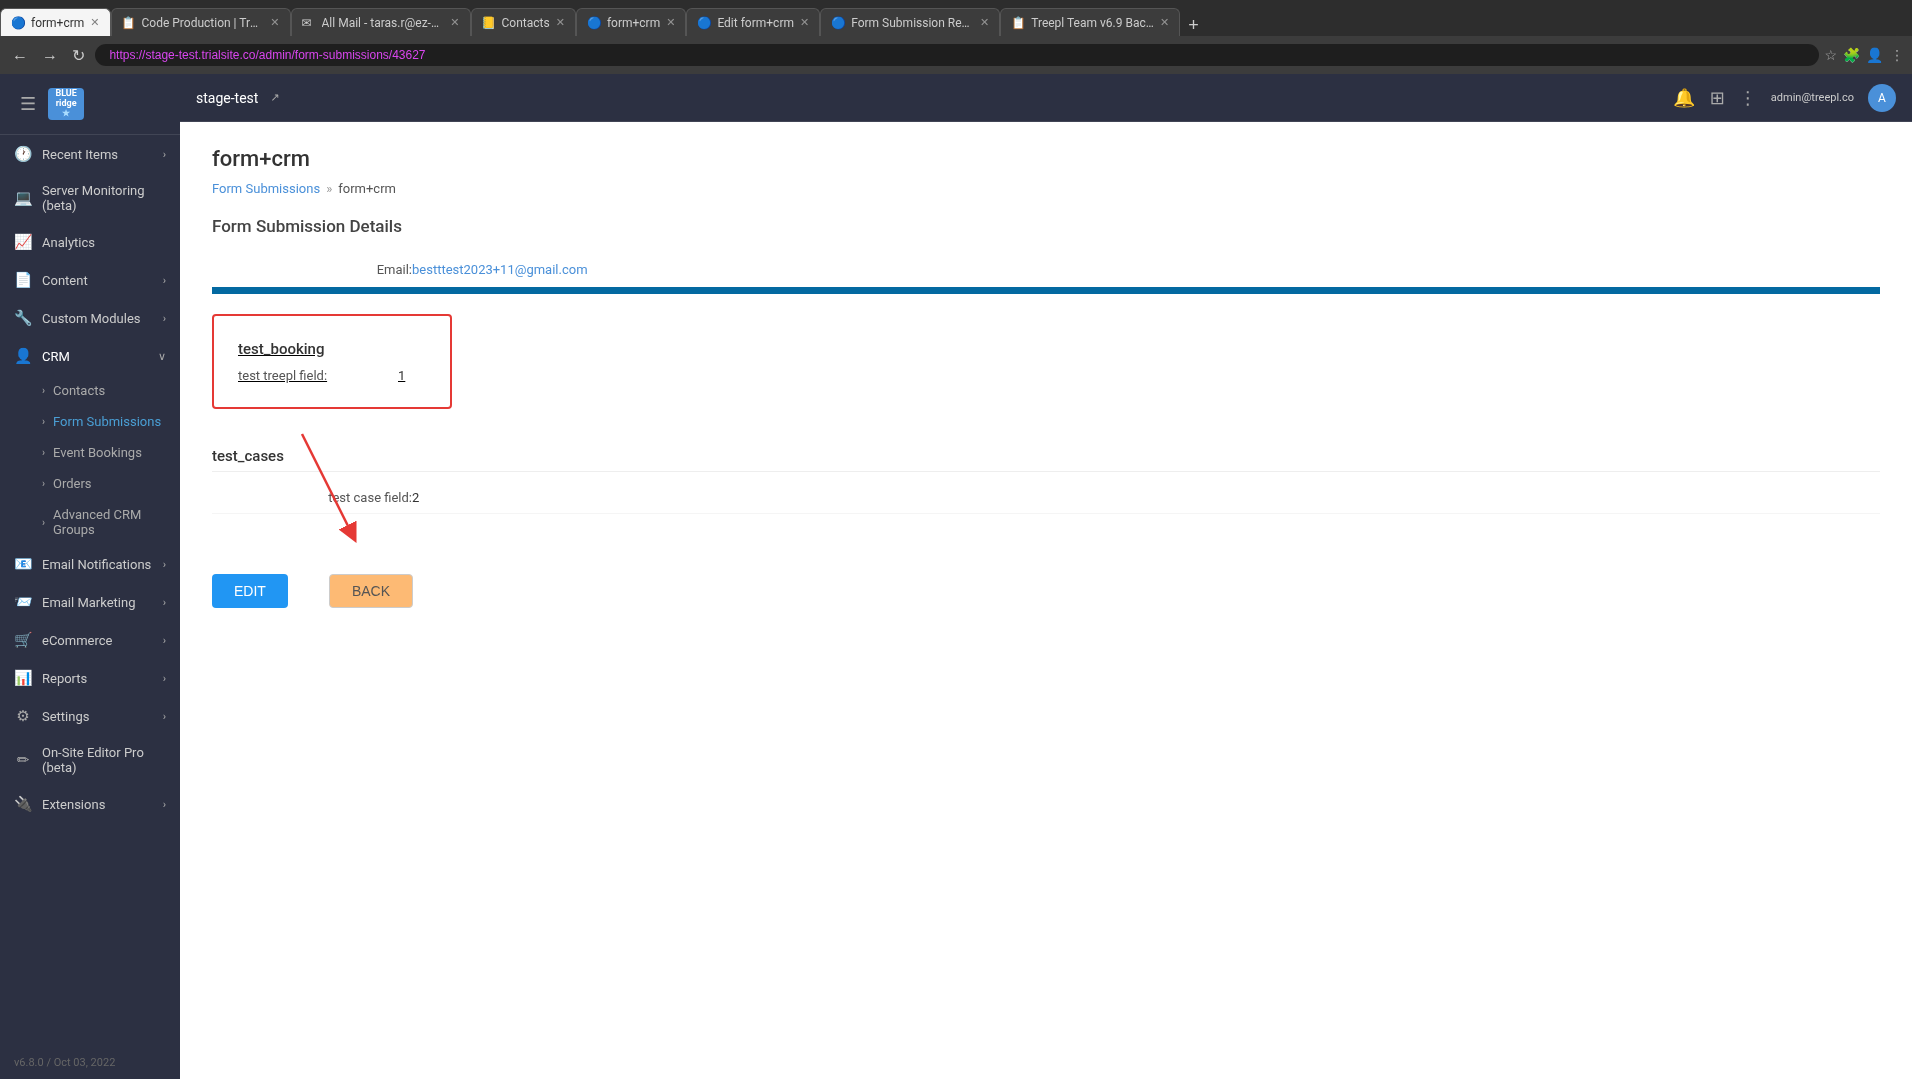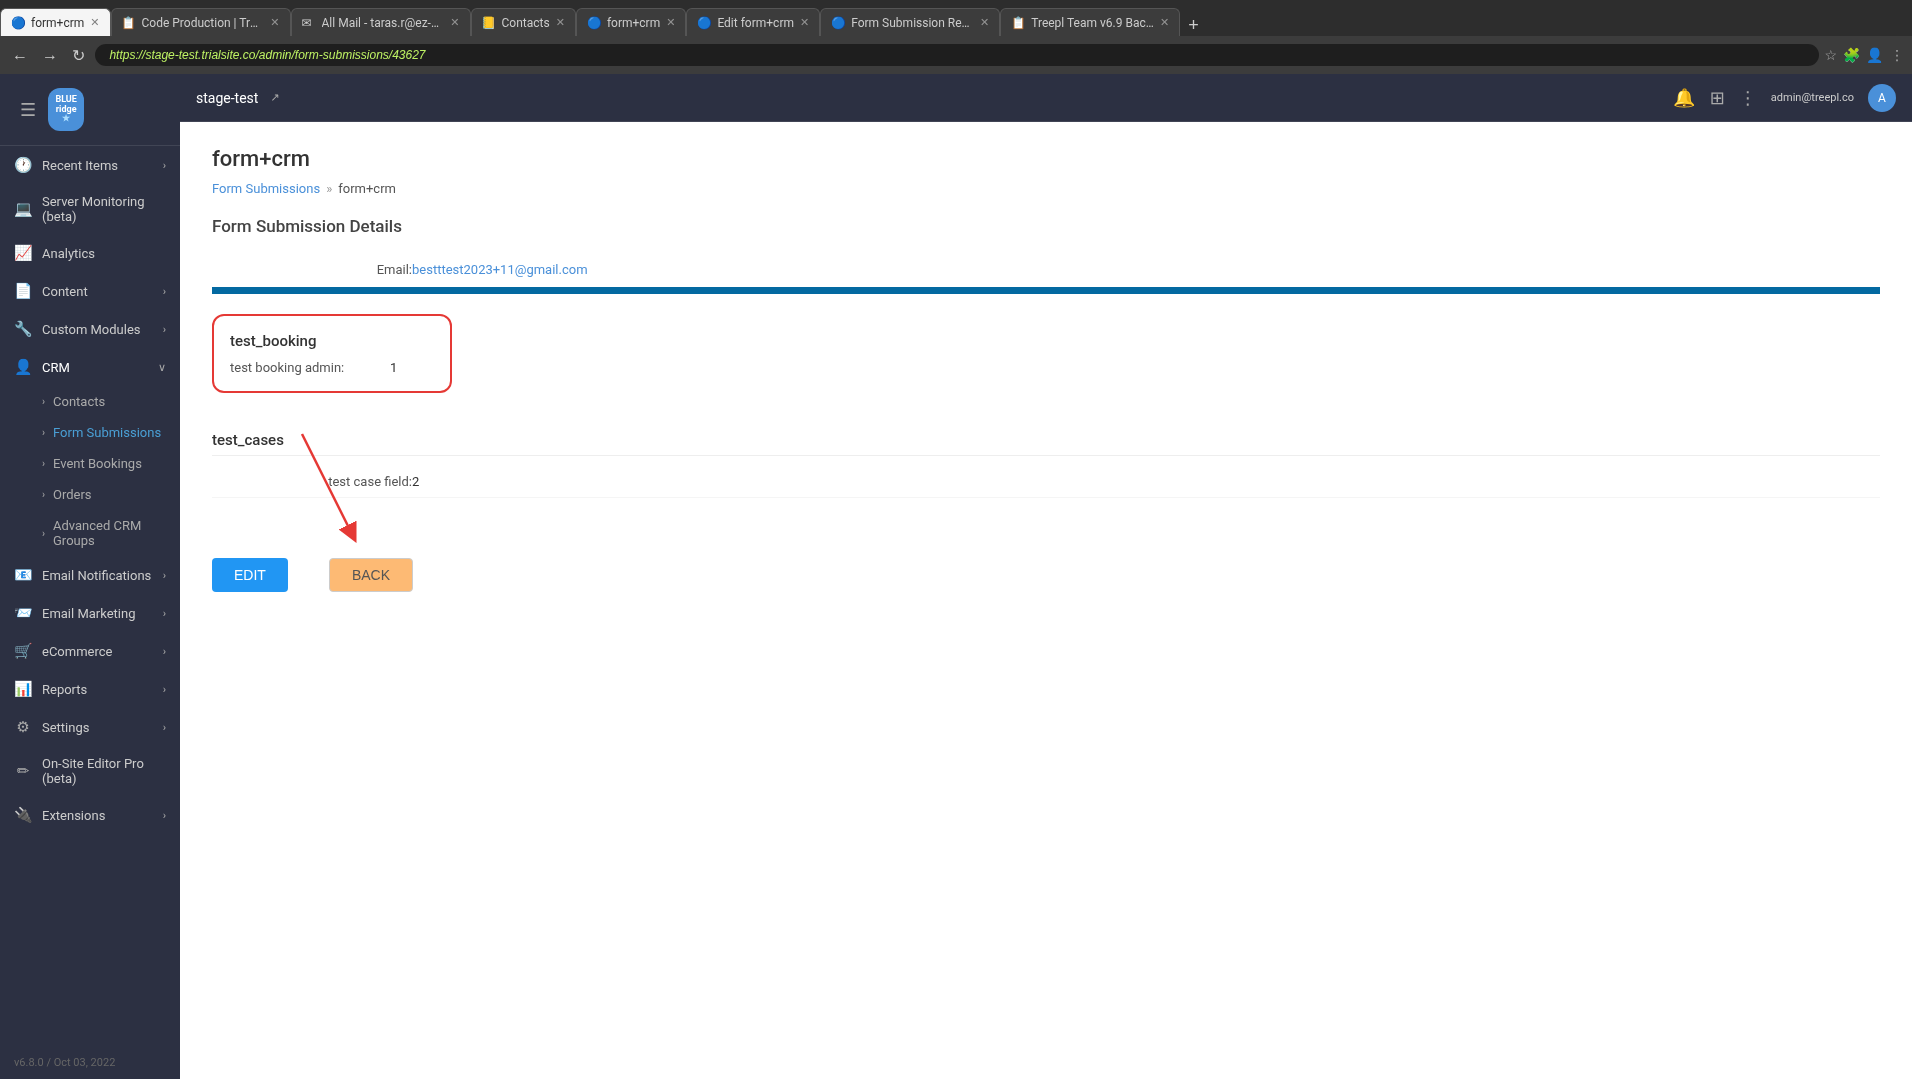--- a/index.html
+++ b/index.html
@@ -9,31 +9,31 @@
     .browser-chrome { background: #3c3c3c; flex-shrink: 0; }
     .tab-bar { display: flex; align-items: flex-end; background: #2d2d2d; padding-top: 4px; height: 36px; overflow: hidden; }
     .tab { display: flex; align-items: center; padding: 0 10px; height: 28px; background: #3c3c3c; border-radius: 6px 6px 0 0; font-size: 12px; color: #ccc; gap: 6px; white-space: nowrap; max-width: 180px; flex-shrink: 0; cursor: pointer; border: 1px solid #555; border-bottom: none; }
     .tab.active { background: #f5f5f5; color: #333; }
     .tab .tab-icon { width: 14px; height: 14px; flex-shrink: 0; }
     .tab .tab-close { margin-left: auto; opacity: 0.6; font-size: 11px; cursor: pointer; }
     .tab-label { overflow: hidden; text-overflow: ellipsis; max-width: 130px; }
 
     .address-bar-row { display: flex; align-items: center; padding: 4px 8px; gap: 6px; background: #3c3c3c; height: 38px; }
     .nav-btn { background: none; border: none; color: #ccc; cursor: pointer; font-size: 16px; padding: 2px 4px; }
-    .address-bar { flex: 1; background: #1e1e1e; border: none; border-radius: 20px; padding: 4px 14px; color: #bef264; font-size: 12px; outline: none; font-style: italic; }
+    .address-bar { flex: 1; background: #1e1e1e; border: none; border-radius: 20px; padding: 4px 14px; color: #d946ef; font-size: 12px; outline: none; }
     .addr-icons { display: flex; gap: 6px; align-items: center; }
     .addr-icon { color: #aaa; font-size: 14px; cursor: pointer; }
 
     
     .app { display: flex; flex: 1; overflow: hidden; }
 
     
     .sidebar { width: 180px; background: #2c3042; color: #fff; display: flex; flex-direction: column; flex-shrink: 0; overflow-y: auto; }
     .sidebar-logo { padding: 14px 16px; display: flex; align-items: center; gap: 8px; border-bottom: 1px solid rgba(255,255,255,0.1); }
-    .sidebar-logo-icon { width: 36px; height: 43px; background: #4a90d9; border-radius: 12px; display: flex; align-items: center; justify-content: center; flex-direction: column; }
+    .sidebar-logo-icon { width: 36px; height: 32px; background: #4a90d9; border-radius: 4px; display: flex; align-items: center; justify-content: center; flex-direction: column; }
 
     .sidebar-menu-btn { background: none; border: none; color: #aaa; cursor: pointer; font-size: 18px; padding: 4px; }
 
     .sidebar-item { display: flex; align-items: center; padding: 10px 14px; color: #ccc; cursor: pointer; font-size: 13px; gap: 10px; position: relative; }
     .sidebar-item.active { color: #fff; }
     .sidebar-item .chevron { margin-left: auto; font-size: 11px; color: #aaa; }
     .sidebar-item-icon { width: 18px; text-align: center; flex-shrink: 0; font-size: 15px; color: #aaa; }
 
     .sidebar-sub-item { display: flex; align-items: center; padding: 8px 14px 8px 42px; color: #aaa; cursor: pointer; font-size: 13px; gap: 8px; }
     .sidebar-sub-item.active { color: #4a9fd5; }
@@ -55,21 +55,21 @@
     .breadcrumb { display: flex; align-items: center; gap: 6px; font-size: 13px; margin-bottom: 20px; color: #555; }
     .breadcrumb a { color: #4a90d9; text-decoration: none; cursor: pointer; }
     .breadcrumb-sep { color: #999; }
 
     .section-title { font-size: 17px; color: #444; font-weight: 500; margin-bottom: 16px; }
 
     .form-row { display: flex; align-items: center; padding: 10px 0; border-bottom: 7px solid #0369a1; text-align: right; }
     .form-label { color: #555; font-size: 13px; width: 200px; flex-shrink: 0; }
     .form-value { color: #4a90d9; font-size: 13px; }
 
-    .card { border: 2px solid #e53935; border-radius: 12px; padding: 16px; display: inline-block; min-width: 240px; margin: 20px 0 10px 0; }
+    .card { border: 2px solid #e53935; border-radius: 4px; padding: 24px; display: inline-block; min-width: 240px; margin: 20px 0 10px 0; text-decoration: underline; }
     .card-title { font-size: 15px; color: #333; font-weight: 500; margin-bottom: 10px; }
     .card-row { display: flex; align-items: center; font-size: 13px; color: #555; }
     .card-row-label { min-width: 160px; }
     .card-row-value { color: #333; }
 
     .module-section { margin-top: 28px; }
     .module-section-title { font-size: 15px; color: #333; font-weight: 500; margin-bottom: 10px; padding-bottom: 6px; border-bottom: 1px solid #eee; }
     .module-row { display: flex; align-items: center; padding: 8px 0; font-size: 13px; color: #555; border-bottom: 1px solid #f5f5f5; text-align: right; }
     .module-row-label { min-width: 200px; }
     .module-row-value { color: #333; }
@@ -295,21 +295,21 @@
       <div class="form-row">
         <span class="form-label">Email:</span>
         <span class="form-value">bestttest2023+11@gmail.com</span>
       </div>
 
       
       <div style="position:relative; display:inline-block;">
         <div class="card">
           <div class="card-title">test_booking</div>
           <div class="card-row">
-            <span class="card-row-label">test booking admin:</span>
+            <span class="card-row-label">test treepl field:</span>
             <span class="card-row-value">1</span>
           </div>
         </div>
 
         
         <svg style="position:absolute; top:140px; left:60px; width:120px; height:180px; pointer-events:none; overflow:visible;">
           <defs>
             <marker id="arrowhead" markerWidth="8" markerHeight="8" refX="4" refY="4" orient="auto">
               <path d="M0,0 L0,8 L8,4 z" fill="#e53935"></path>
             </marker>

